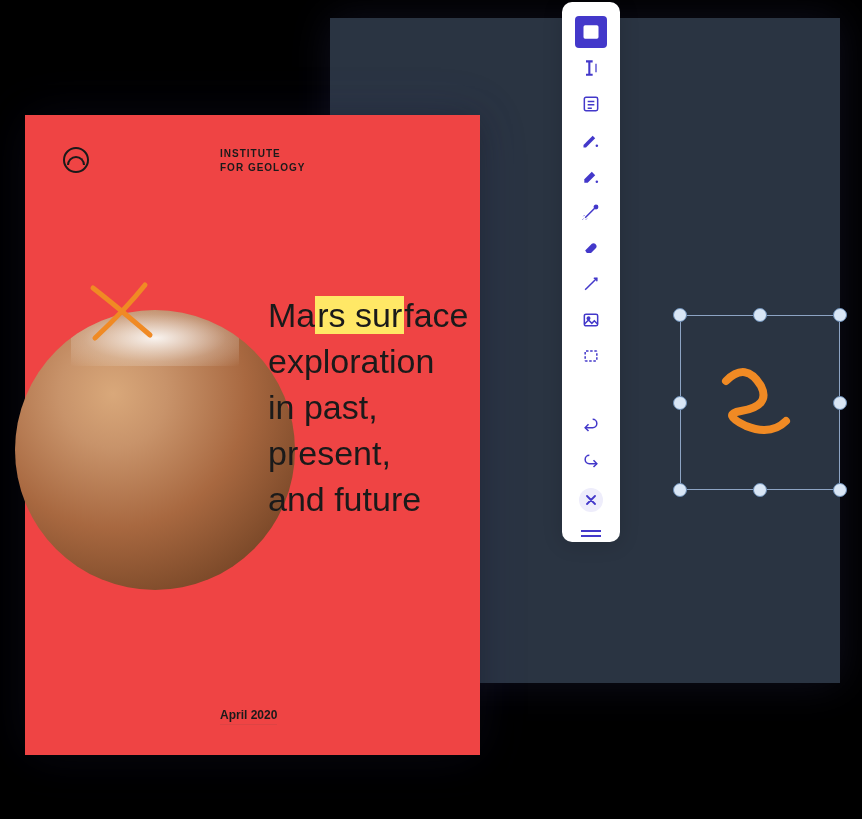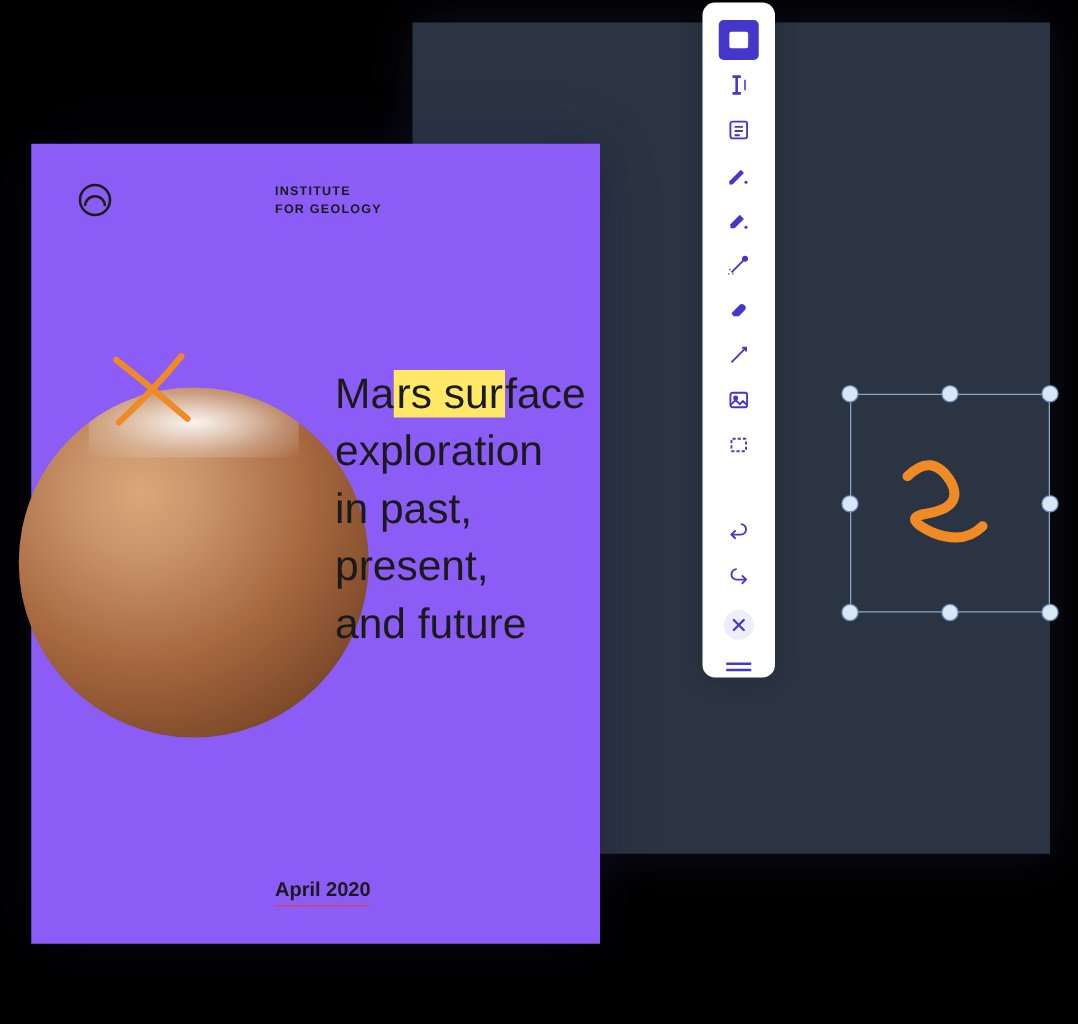--- a/index.html
+++ b/index.html
@@ -50,21 +50,21 @@
   top: 40px;
   width: 100px;
   height: 100px;
 }
 .document {
   position: absolute;
   left: 25px;
   top: 115px;
   width: 455px;
   height: 640px;
-  background: #8b5cf6;
+  background: #ef4444;
   box-shadow: 0 4px 30px rgba(0,0,0,0.3), 0 0 50px rgba(80,80,180,0.12);
   padding: 32px 40px;
 }
 .doc-logo {
   position: absolute;
   left: 38px;
   top: 32px;
   width: 26px;
   height: 26px;
   border: 2px solid #1a1a1a;
@@ -128,21 +128,21 @@
   position: absolute;
   left: 60px;
   top: 165px;
   width: 75px;
   height: 65px;
 }
 .doc-date {
   position: absolute;
   left: 195px;
   bottom: 30px;
-  font-size: 16px;
+  font-size: 12px;
   font-weight: 600;
   color: #1a1a1a;
   border-bottom: 1.5px solid #d44;
   padding-bottom: 2px;
 }
 .toolbar {
   position: absolute;
   left: 562px;
   top: 2px;
   width: 58px;

